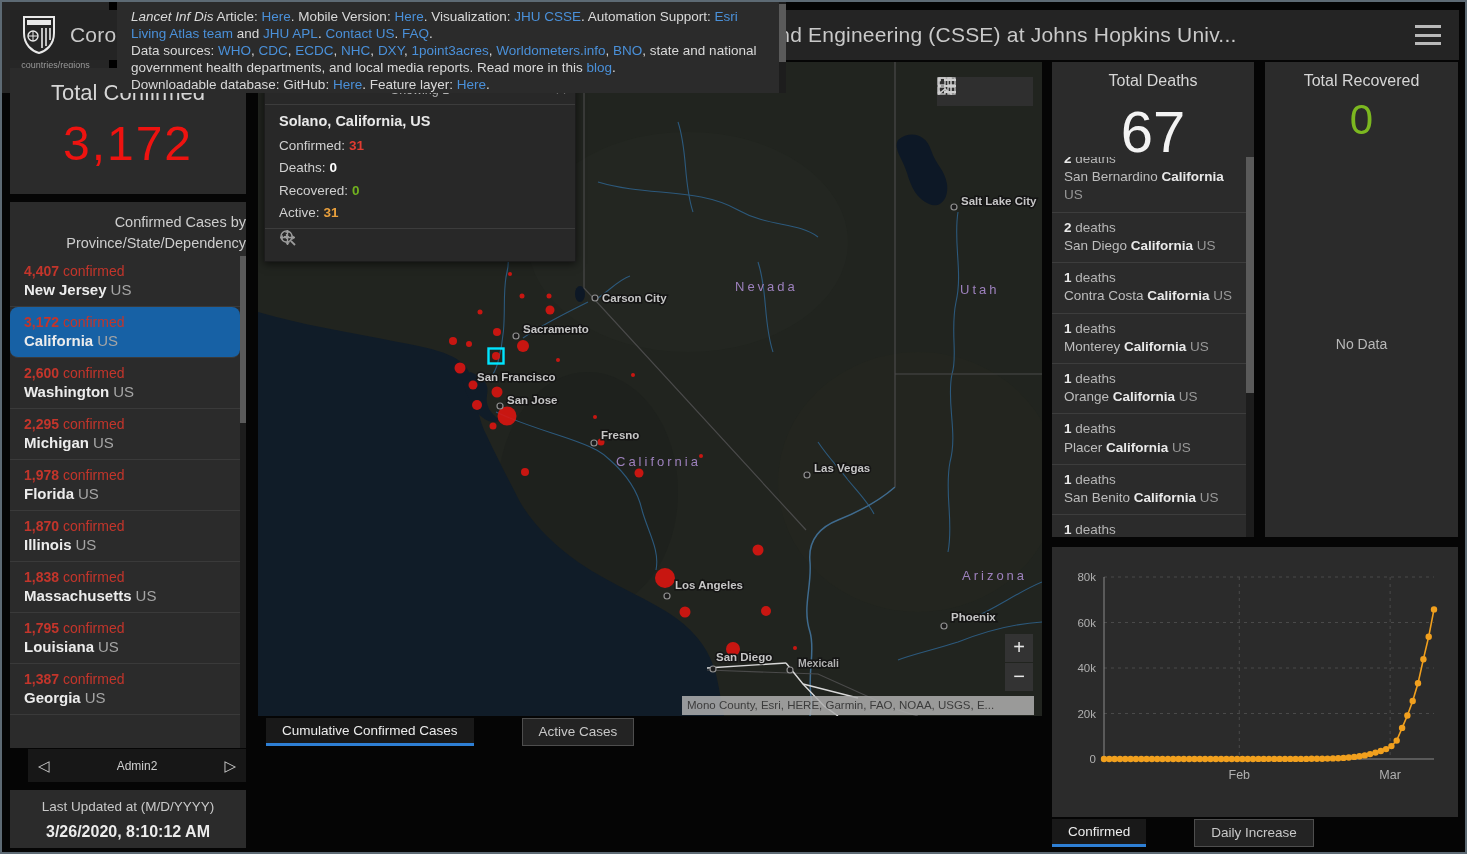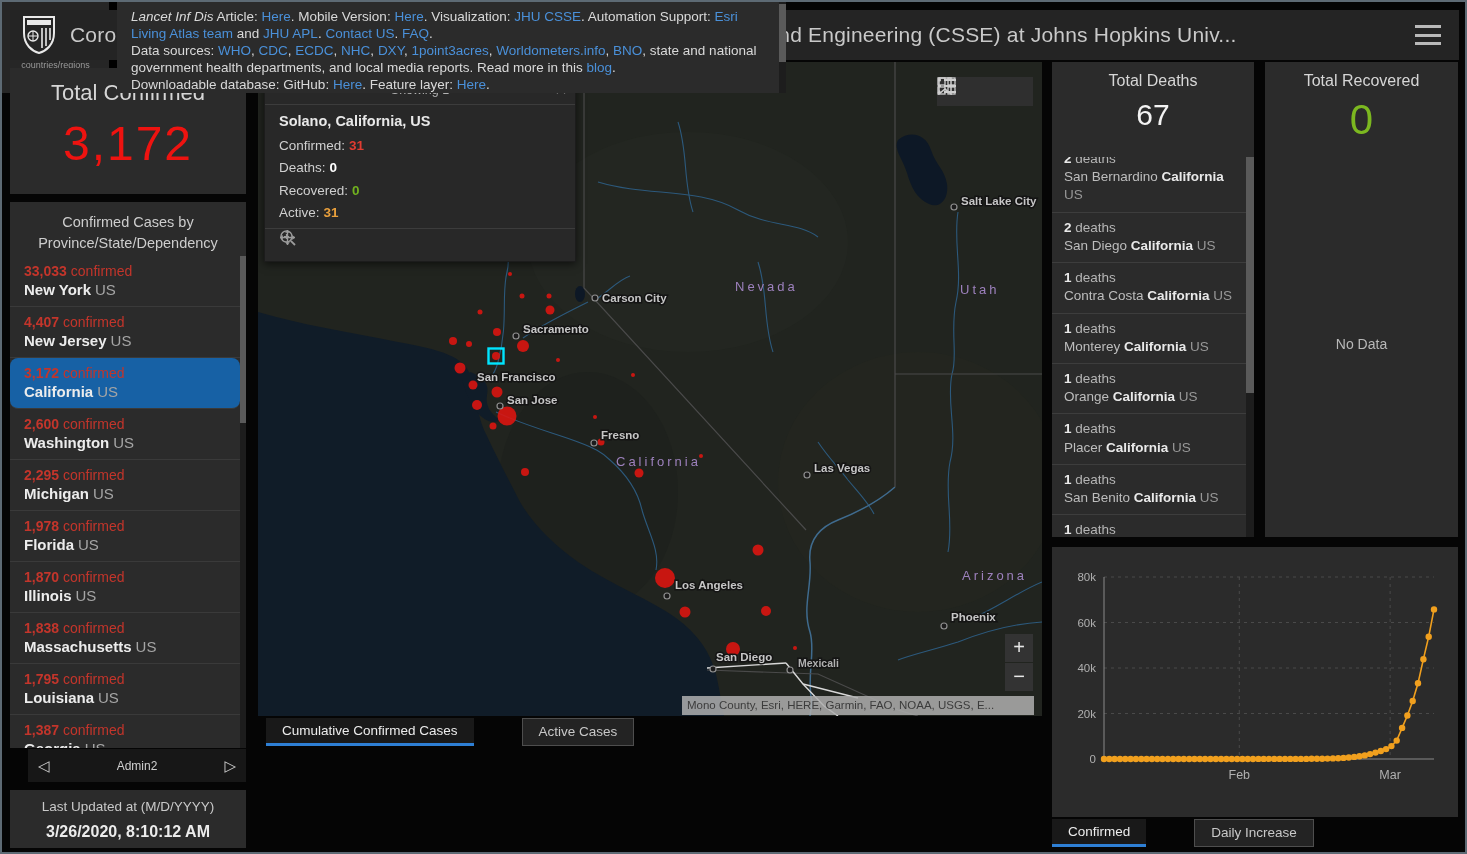--- a/index.html
+++ b/index.html
@@ -19,21 +19,21 @@
     flex-direction:column; justify-content:space-between; cursor:pointer; }
   .menu-icon span { display:block; height:3px; background:#b9b9b9; }
 
   
   #total-confirmed { left:8px; top:66px; width:236px; height:126px; text-align:center; }
   #total-confirmed h2 { color:#d6d6d6; font-size:22px; font-weight:400; margin-top:12px; }
   #total-confirmed .big-num { color:#ee1310; font-size:48px; font-weight:500;
     letter-spacing:2px; margin-top:10px; }
 
   #confirmed-panel { left:8px; top:200px; width:236px; height:546px; }
-  #confirmed-panel .list-title { color:#cdcdcd; font-size:14.5px; text-align:center;
+  #confirmed-panel .list-title { color:#cdcdcd; font-size:14.5px; text-align:right;
     line-height:1.45; padding-top:10px; }
   #confirmed-list { position:absolute; top:54px; left:0; right:6px; bottom:0; overflow:hidden; }
   .c-row { padding:7px 4px 8px 14px; border-bottom:1px solid #3a3a3a; cursor:pointer; }
   .c-row .l1 { font-size:14px; color:#c3352b; font-weight:700; }
   .c-row .l1 .word { font-weight:400; margin-left:4px; }
   .c-row .l2 { font-size:15px; color:#ececec; font-weight:700; margin-top:2px; }
   .c-row .l2 .ctry { color:#a5a5a5; font-weight:400; margin-left:4px; }
   .c-row.selected { background:#1761a5;border-radius:8px; }
   .scrollbar { position:absolute; top:54px; right:0; width:6px; bottom:0; background:#1d1d1d; }
   .scrollbar .thumb { position:absolute; left:0; width:6px; background:#5a5a5a; }
@@ -97,21 +97,21 @@
   #footer-text a { color:#4a90d9; text-decoration:none; cursor:pointer; }
   #footer-text .fscroll { position:absolute; right:0; top:0; width:7px; height:91px;
     background:#1d1d1d; }
   #footer-text .fscroll .thumb { position:absolute; top:2px; left:0; width:7px; height:58px;
     background:#5a5a5a; }
 
   
   #deaths-panel { left:1050px; top:60px; width:202px; height:475px; }
   #deaths-panel h2, #recovered-panel h2 { color:#d6d6d6; font-size:16px; font-weight:400;
     text-align:center; margin-top:10px; }
-  #deaths-panel .big-num { color:#f3f3f3; font-size:30px; font-weight:500;
+  #deaths-panel .big-num { color:#f3f3f3; font-size:58px; font-weight:500;
     text-align:center; margin-top:8px; }
   #deaths-list { position:absolute; left:0; right:8px; top:95px; bottom:0; overflow:hidden; }
   .d-row { padding:6px 4px 7px 12px; border-bottom:1px solid #3d3d3d; cursor:pointer;
     font-size:13.5px; line-height:1.35; }
   .d-row .dl1 b { color:#e9e9e9; font-weight:700; } .d-row .dl1 { color:#b5b5b5; }
   .d-row .dl2 { color:#bdbdbd; }
   .d-row .dl2 b { color:#e9e9e9; } .d-row .dl2 .ctry { color:#989898; }
   #deaths-scroll { position:absolute; right:0; top:95px; bottom:0; width:8px; background:#1d1d1d; }
   #deaths-scroll .thumb { position:absolute; top:0; left:0; width:8px; height:62%;
     background:#5a5a5a; }
@@ -152,24 +152,20 @@
     <h2>Total Confirmed</h2>
     <div class="big-num">3,172</div>
   </div>
 
   <div class="panel" id="confirmed-panel">
     <div class="list-title">
       <div>Confirmed Cases by</div>
       <div>Province/State/Dependency</div>
     </div>
     <div id="confirmed-list">
-        <div class="c-row">
-          <div class="l1"><span>33,033</span><span class="word">confirmed</span></div>
-          <div class="l2">New York<span class="ctry">US</span></div>
-        </div>
         <div class="c-row">
           <div class="l1"><span>4,407</span><span class="word">confirmed</span></div>
           <div class="l2">New Jersey<span class="ctry">US</span></div>
         </div>
         <div class="c-row selected">
           <div class="l1"><span>3,172</span><span class="word">confirmed</span></div>
           <div class="l2">California<span class="ctry">US</span></div>
         </div>
         <div class="c-row">
           <div class="l1"><span>2,600</span><span class="word">confirmed</span></div>

